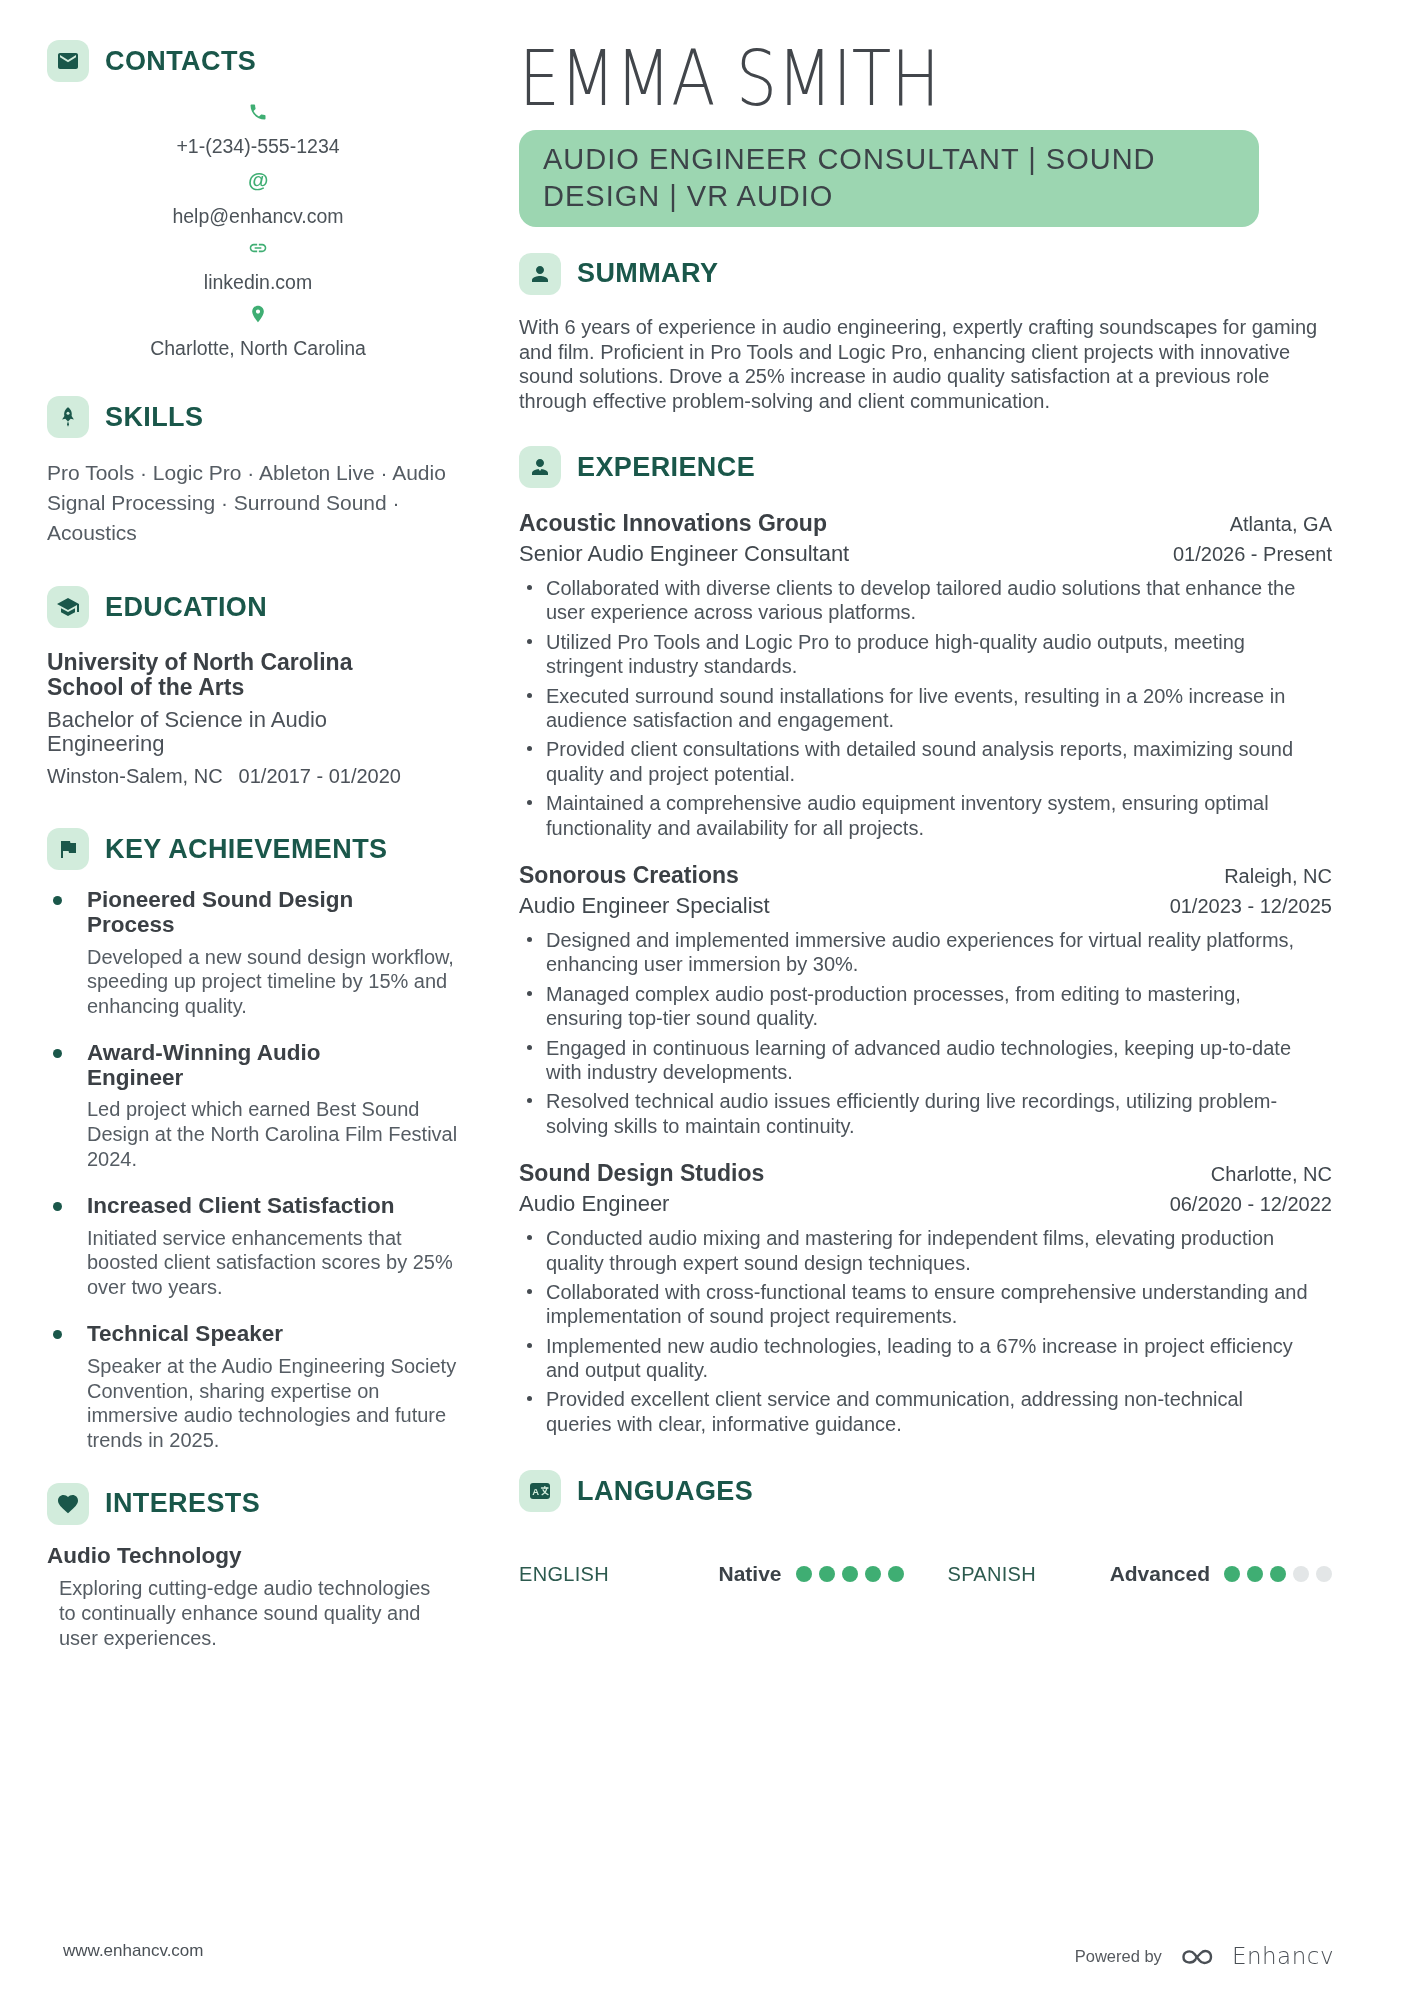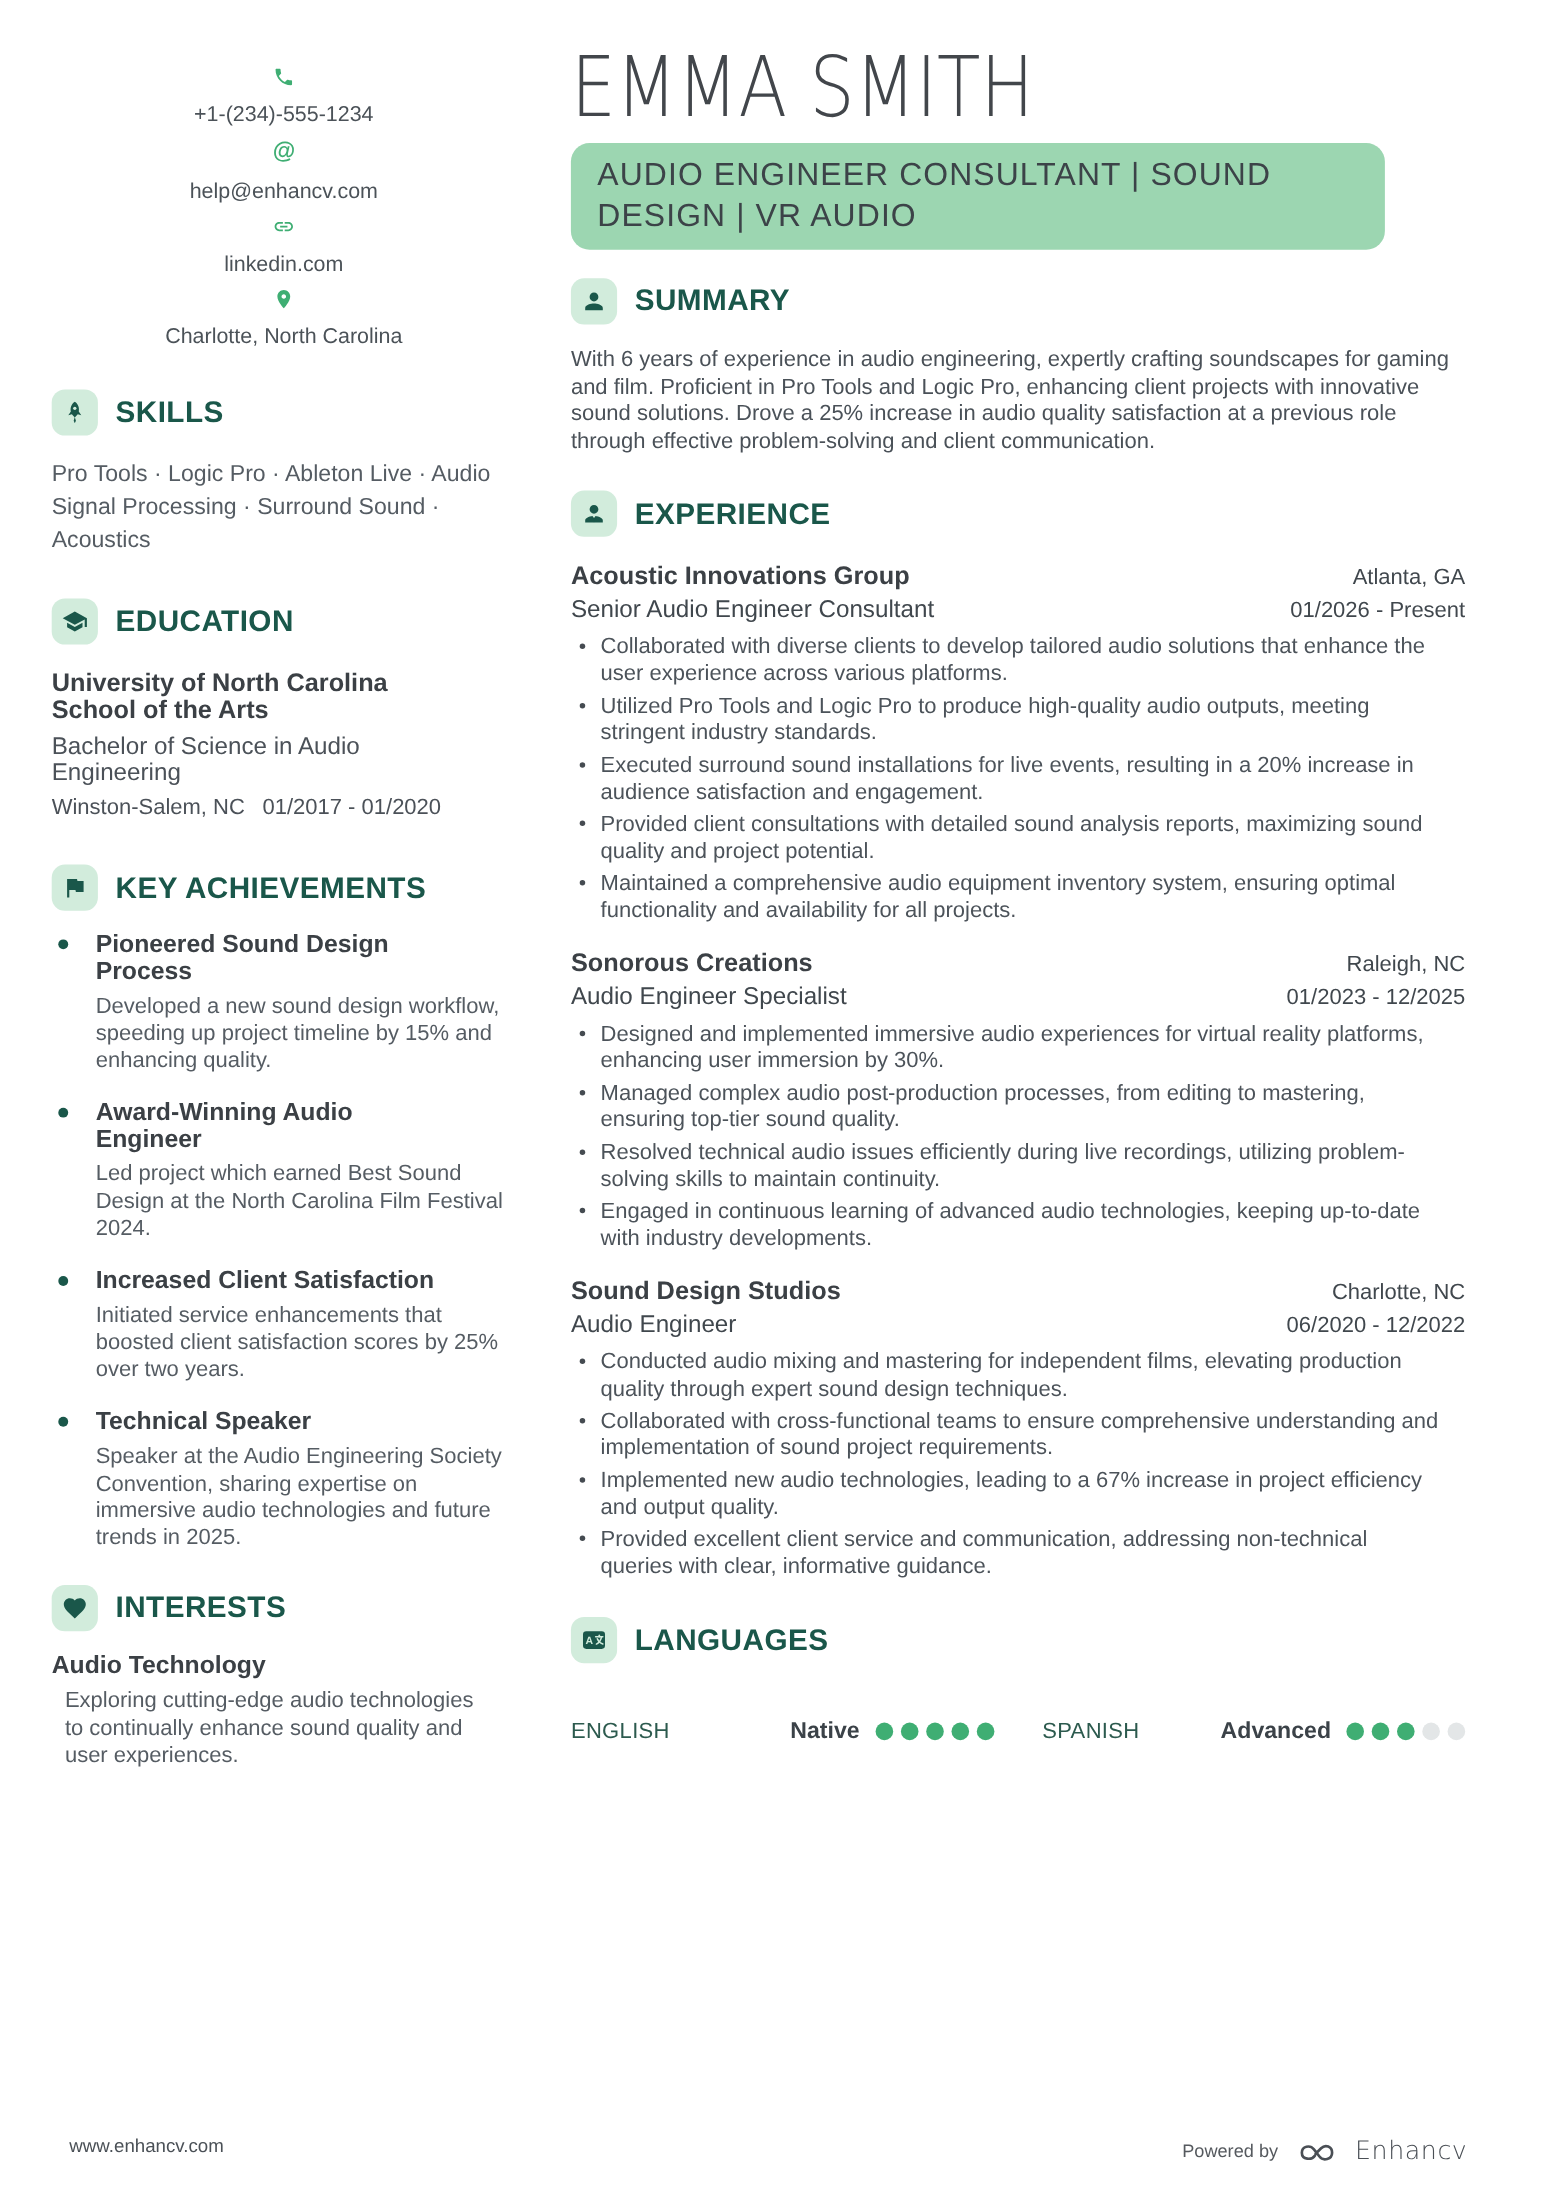--- a/index.html
+++ b/index.html
@@ -81,20 +81,28 @@
   .brand-name { font-size:23px; color:#4a4f55; letter-spacing:.5px; font-family:"DejaVu Sans", sans-serif; font-weight:300; }
 </style>
 </head>
 <body>
 
 <div class="sheet">
   <div class="page">
 
     <div class="col-left">
 
+      <div class="sec-head">
+        <span class="sec-icon">
+          <svg viewBox="0 0 24 24">
+              <path d="M20 4H4c-1.1 0-2 .9-2 2v12c0 1.1.9 2 2 2h16c1.1 0 2-.9 2-2V6c0-1.1-.9-2-2-2zm0 4.2-8 5-8-5V6l8 5 8-5v2.2z"></path>
+            </svg>
+        </span>
+        <span class="sec-title">CONTACTS</span>
+      </div>
       <div class="contact-list">
         <div class="contact-item">
           <svg viewBox="0 0 24 24">
               <path d="M6.62 10.79c1.44 2.83 3.76 5.14 6.59 6.59l2.2-2.2c.27-.27.67-.36 1.02-.24 1.12.37 2.33.57 3.57.57.55 0 1 .45 1 1V20c0 .55-.45 1-1 1-9.39 0-17-7.61-17-17 0-.55.45-1 1-1h3.5c.55 0 1 .45 1 1 0 1.25.2 2.45.57 3.57.11.35.03.74-.25 1.02l-2.2 2.2z"></path>
             </svg>
           <span class="contact-text">+1-(234)-555-1234</span>
         </div>
         <div class="contact-item">
           <span class="at">@</span>
           <span class="contact-text">help@enhancv.com</span>
@@ -237,22 +245,22 @@
           <span class="job-company">Sonorous Creations</span>
           <span class="job-loc">Raleigh, NC</span>
         </div>
         <div class="job-row">
           <span class="job-role">Audio Engineer Specialist</span>
           <span class="job-dates">01/2023 - 12/2025</span>
         </div>
         <div class="job-bullets">
           <div class="jbullet">Designed and implemented immersive audio experiences for virtual reality platforms, enhancing user immersion by 30%.</div>
           <div class="jbullet">Managed complex audio post-production processes, from editing to mastering, ensuring top-tier sound quality.</div>
+          <div class="jbullet">Engaged in continuous learning of advanced audio technologies, keeping up-to-date with industry developments.</div>
           <div class="jbullet">Resolved technical audio issues efficiently during live recordings, utilizing problem-solving skills to maintain continuity.</div>
-          <div class="jbullet">Engaged in continuous learning of advanced audio technologies, keeping up-to-date with industry developments.</div>
         </div>
       </div>
 
       
       <div class="job">
         <div class="job-row">
           <span class="job-company">Sound Design Studios</span>
           <span class="job-loc">Charlotte, NC</span>
         </div>
         <div class="job-row">

